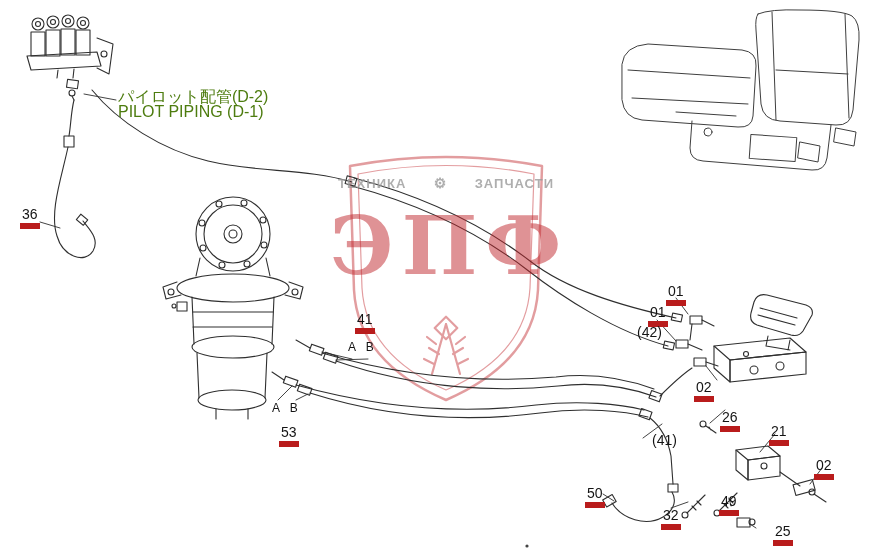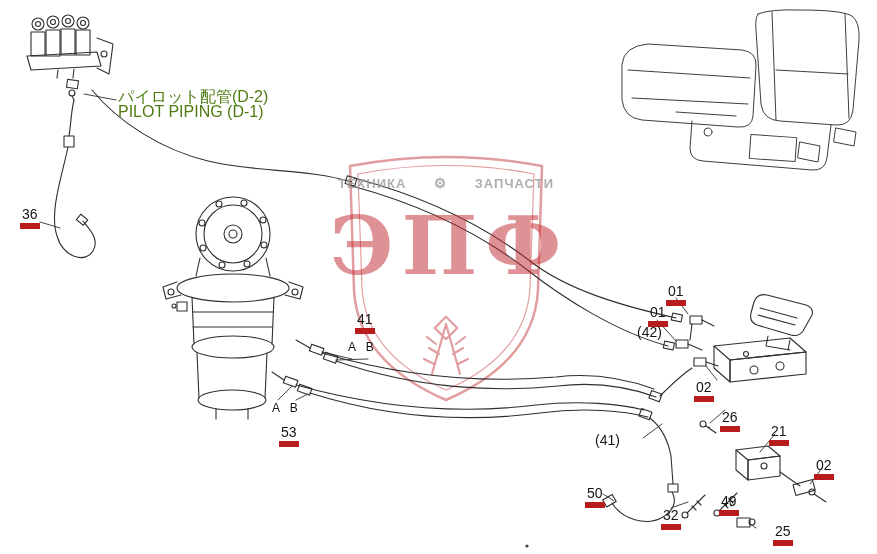--- a/index.html
+++ b/index.html
@@ -219,21 +219,21 @@
   <div class="lbl u" style="left:20px;top:206px">36</div>
   <div class="lbl u" style="left:355px;top:311px">41</div>
   <div class="lbl ab" style="left:348px;top:341px">A B</div>
   <div class="lbl ab" style="left:272px;top:402px">A B</div>
   <div class="lbl u" style="left:279px;top:424px">53</div>
   <div class="lbl u" style="left:666px;top:283px">01</div>
   <div class="lbl u" style="left:648px;top:304px">01</div>
   <div class="lbl" style="left:637px;top:324px">(42)</div>
   <div class="lbl u" style="left:694px;top:379px">02</div>
   <div class="lbl u" style="left:720px;top:409px">26</div>
-  <div class="lbl" style="left:595px;top:432px">(41)</div>
+  <div class="lbl" style="left:652px;top:432px">(41)</div>
   <div class="lbl u" style="left:769px;top:423px">21</div>
   <div class="lbl u" style="left:814px;top:457px">02</div>
   <div class="lbl u" style="left:585px;top:485px">50</div>
   <div class="lbl u" style="left:661px;top:507px">32</div>
   <div class="lbl u" style="left:719px;top:493px">49</div>
   <div class="lbl u" style="left:773px;top:523px">25</div>
 
   <div class="wm-banner">
     <span>ТЕХНИКА</span>
     <span class="wm-gear">⚙</span>

